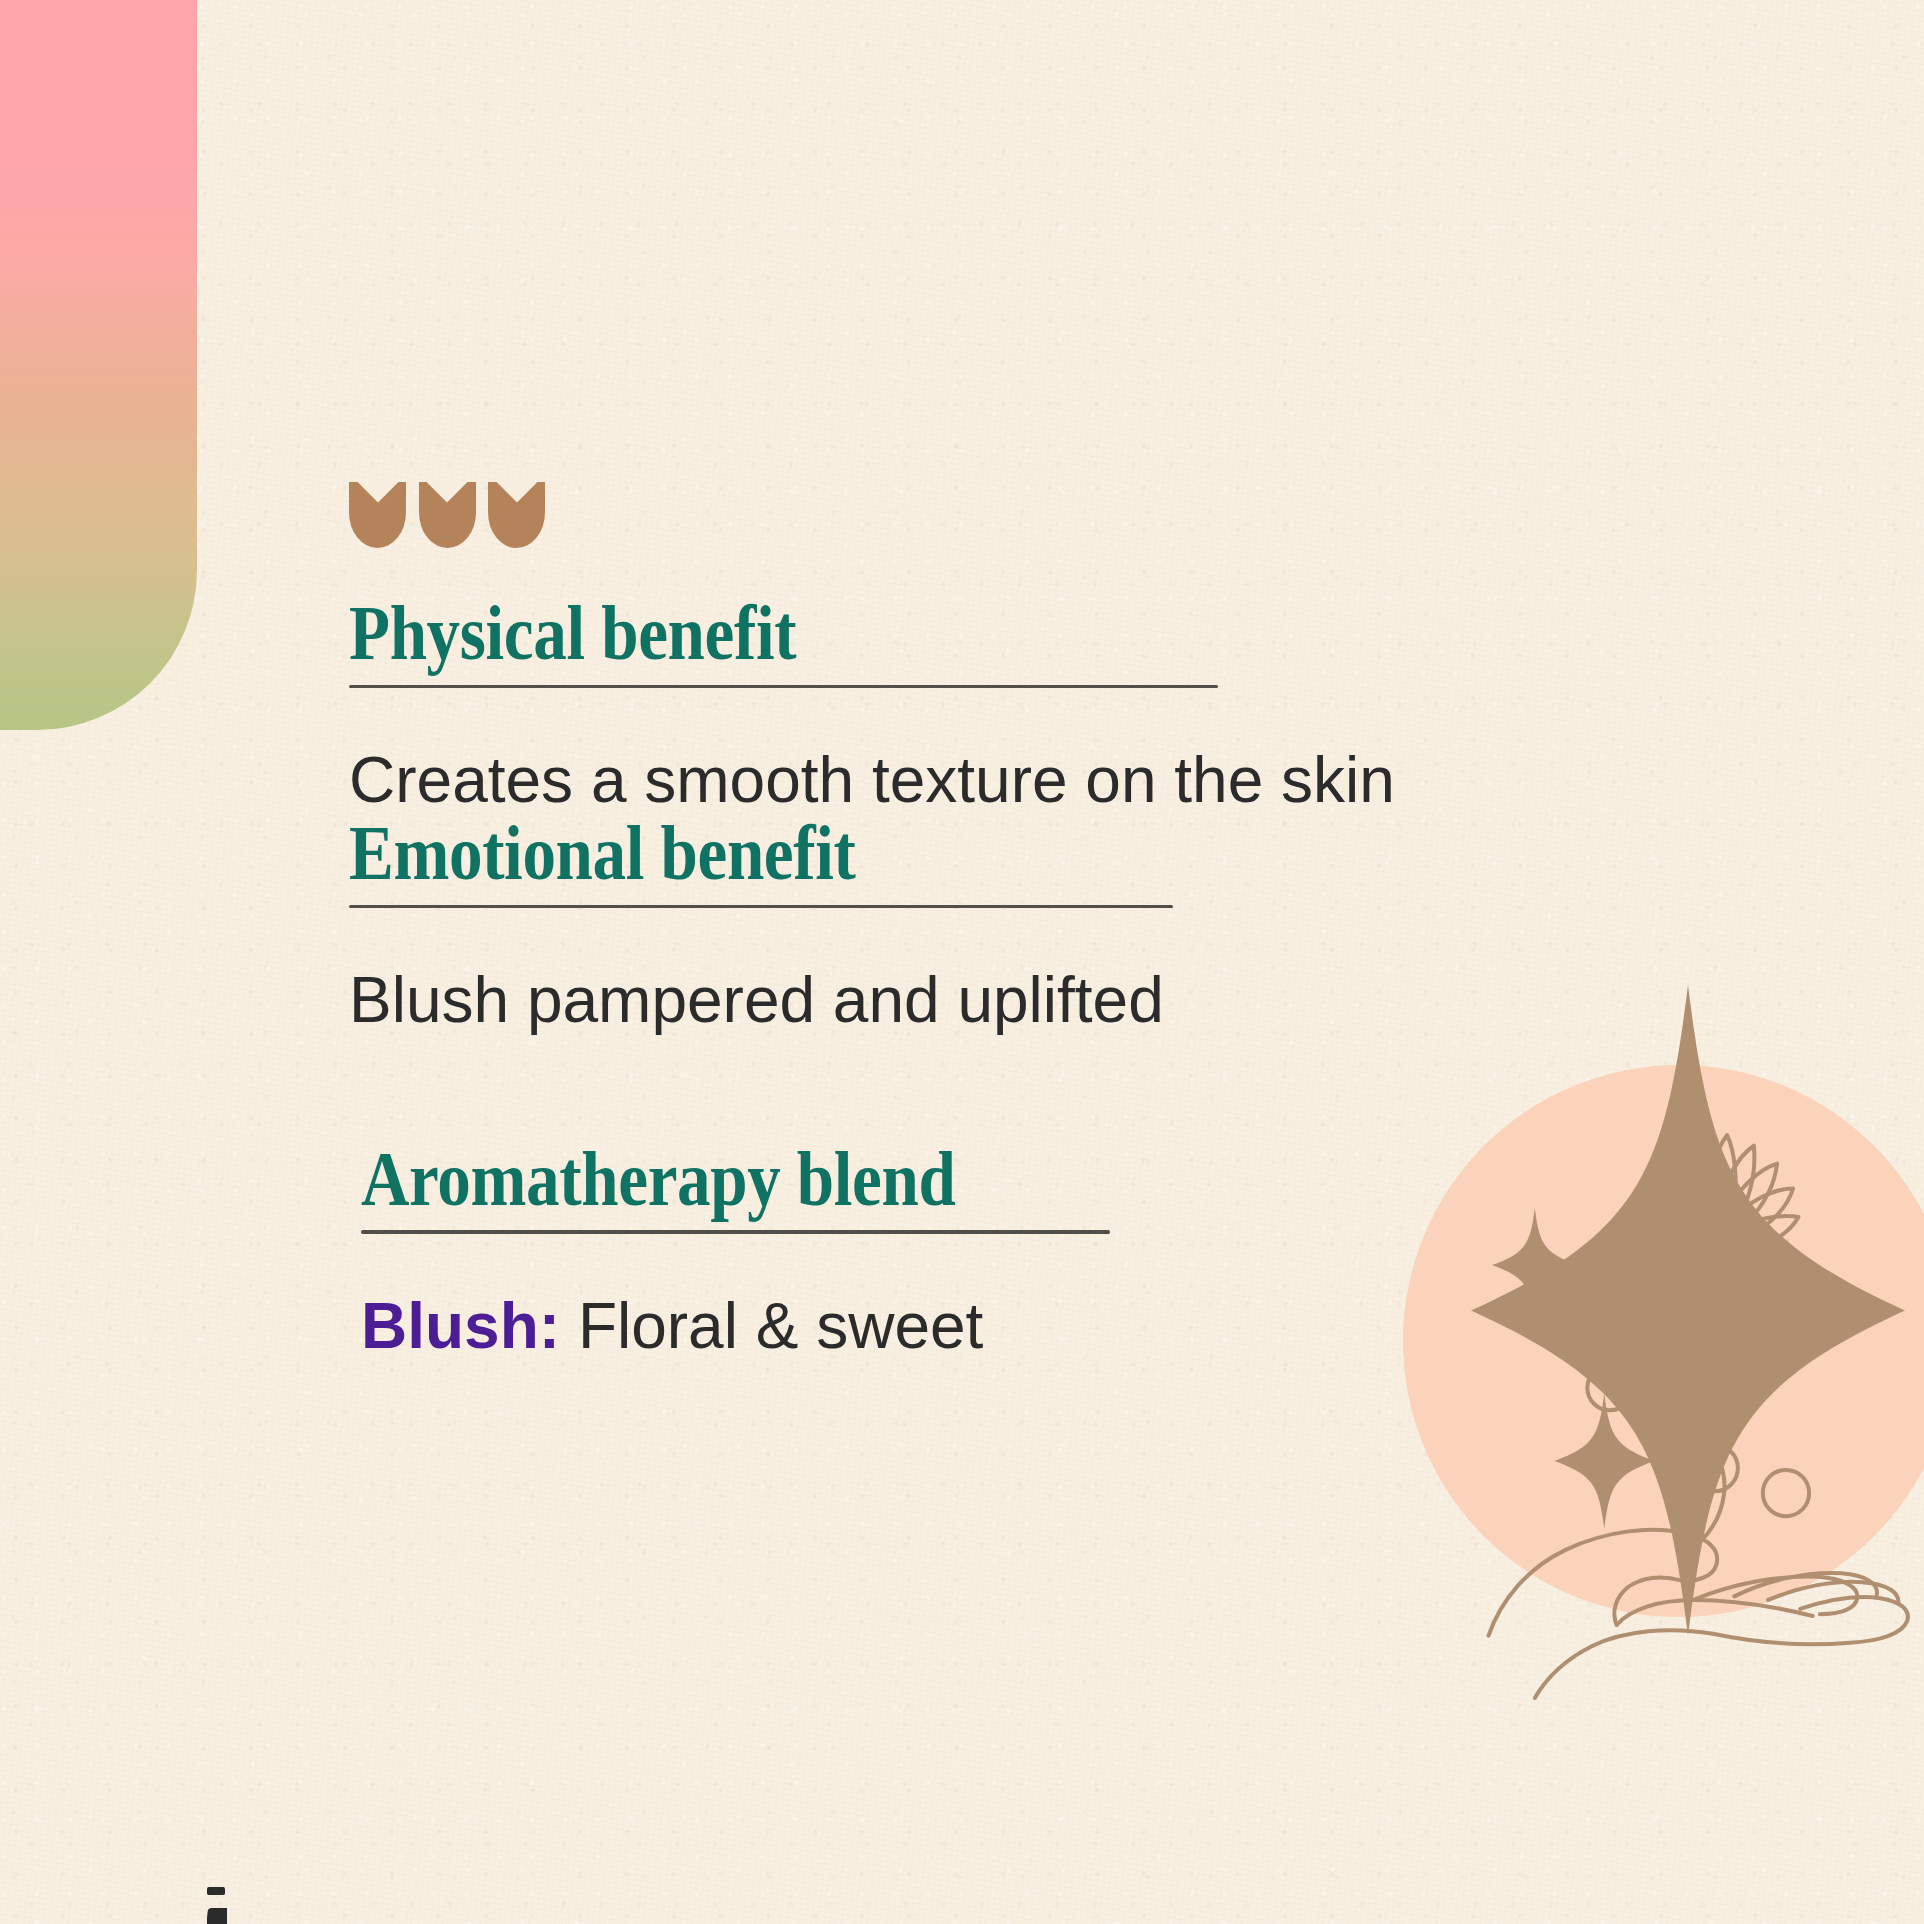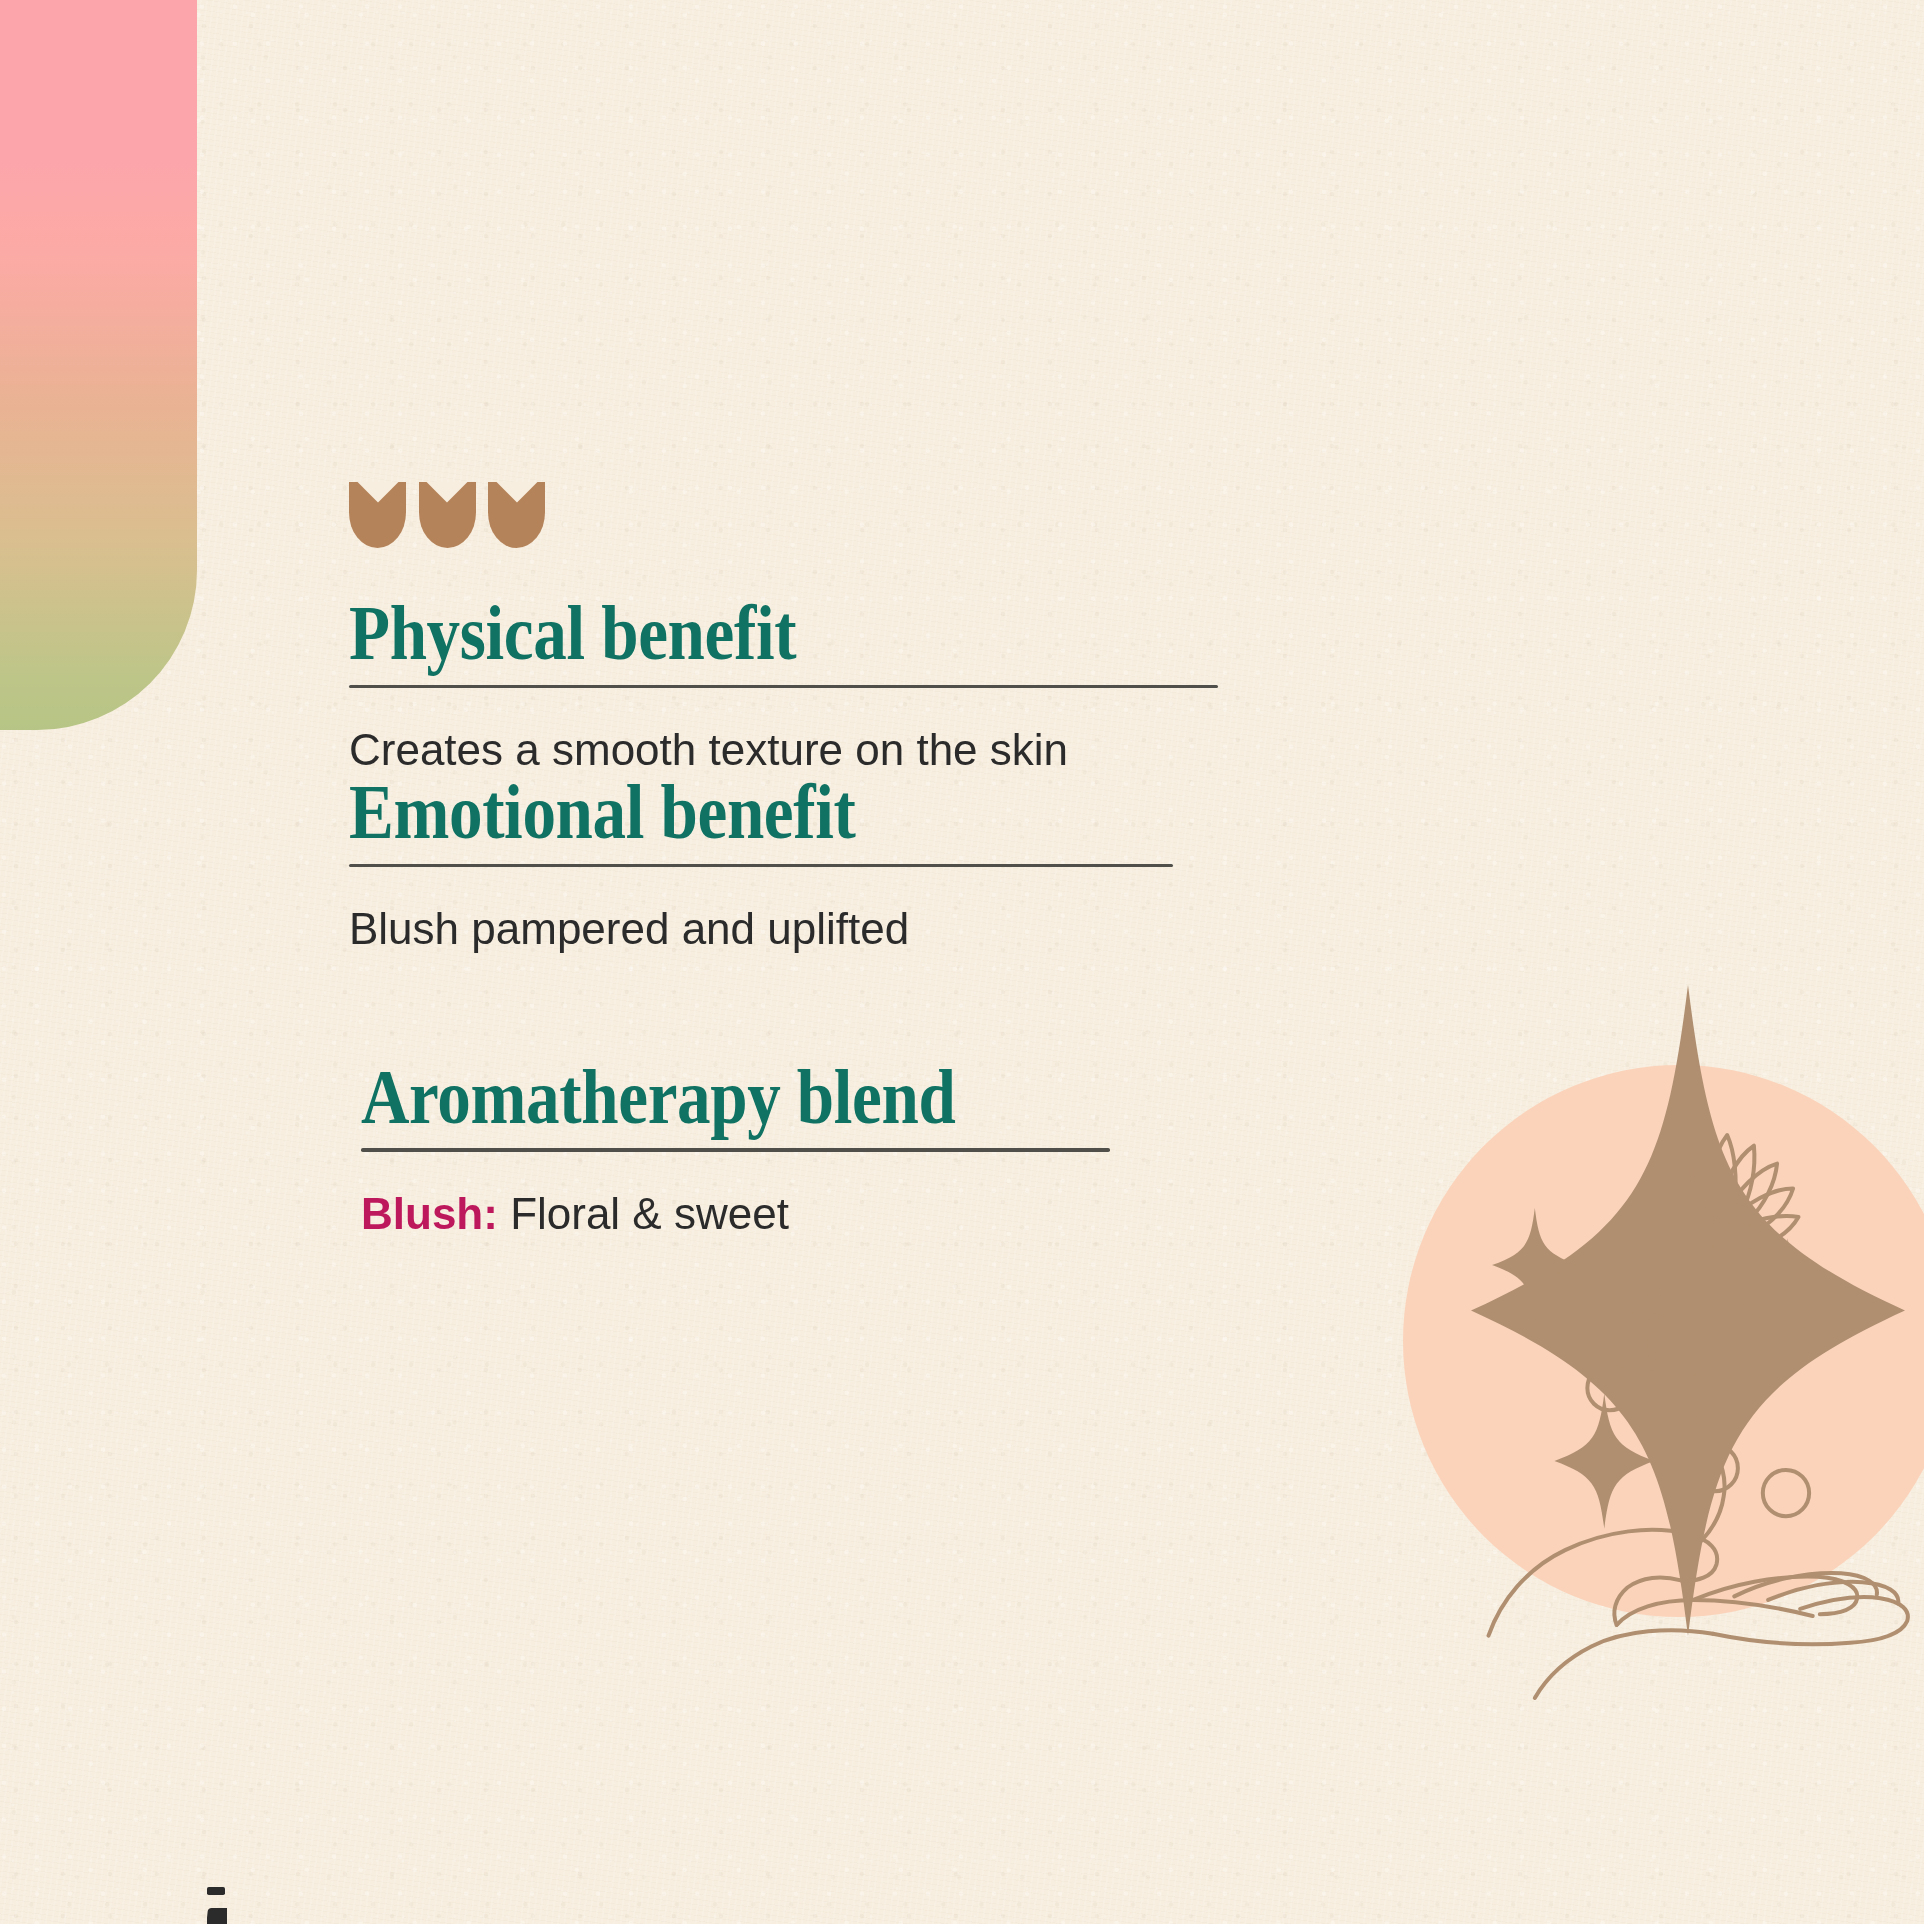--- a/index.html
+++ b/index.html
@@ -96,27 +96,27 @@
   .rule{
     height:3.6px;
     background:#514f4a;
     margin-top:12.5px;
     border-radius:1.8px;
   }
   .sec-body{
     color:#2b2b2b;
     font-family:"Liberation Sans", sans-serif;
     font-weight:400;
-    font-size:44px;
+    font-size:64px;
     line-height:1.05;
     margin:0;
-    padding-top:39px;
+    padding-top:59px;
     white-space:nowrap;
   }
-  .sec-body b{font-weight:700;color:#be185d;}
+  .sec-body b{font-weight:700;color:#4c1d95;}
 
   #sec-0{margin-bottom:0;}
   #sec-1{}
   #sec-2{margin-top:105px;margin-left:12px;}
 
   #rule-0{width:869px;}
   #rule-1{width:824px;}
   #rule-2{width:749px;}
 
   

